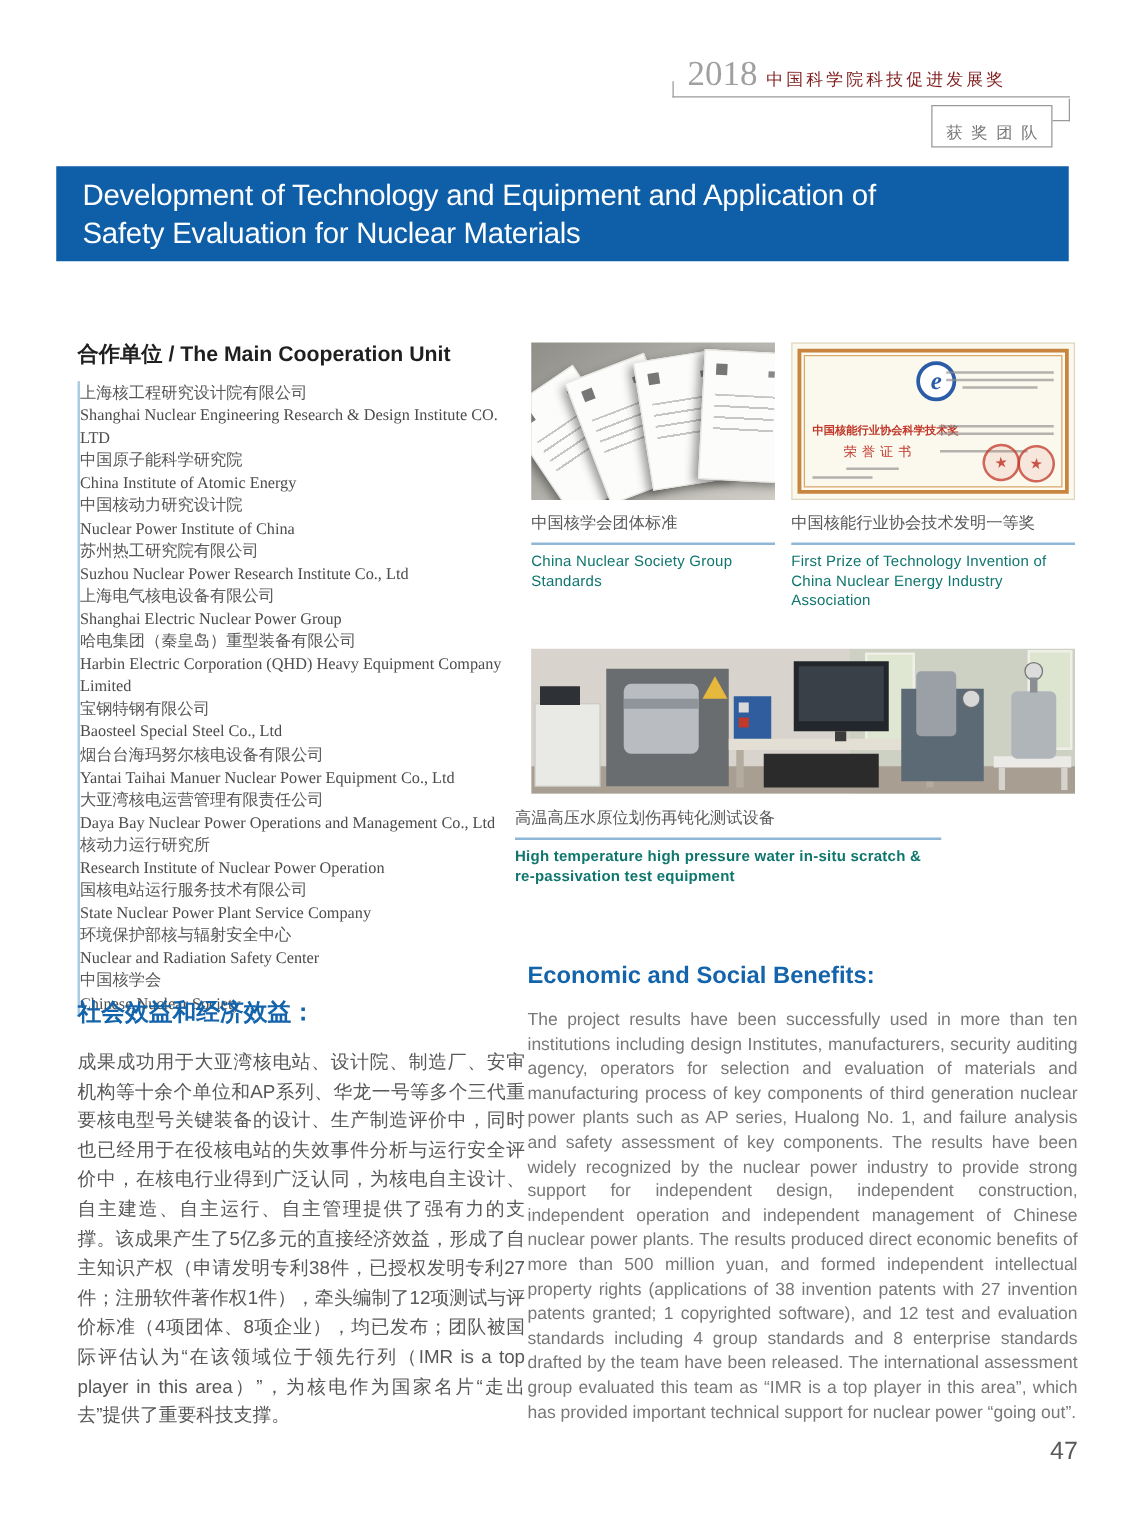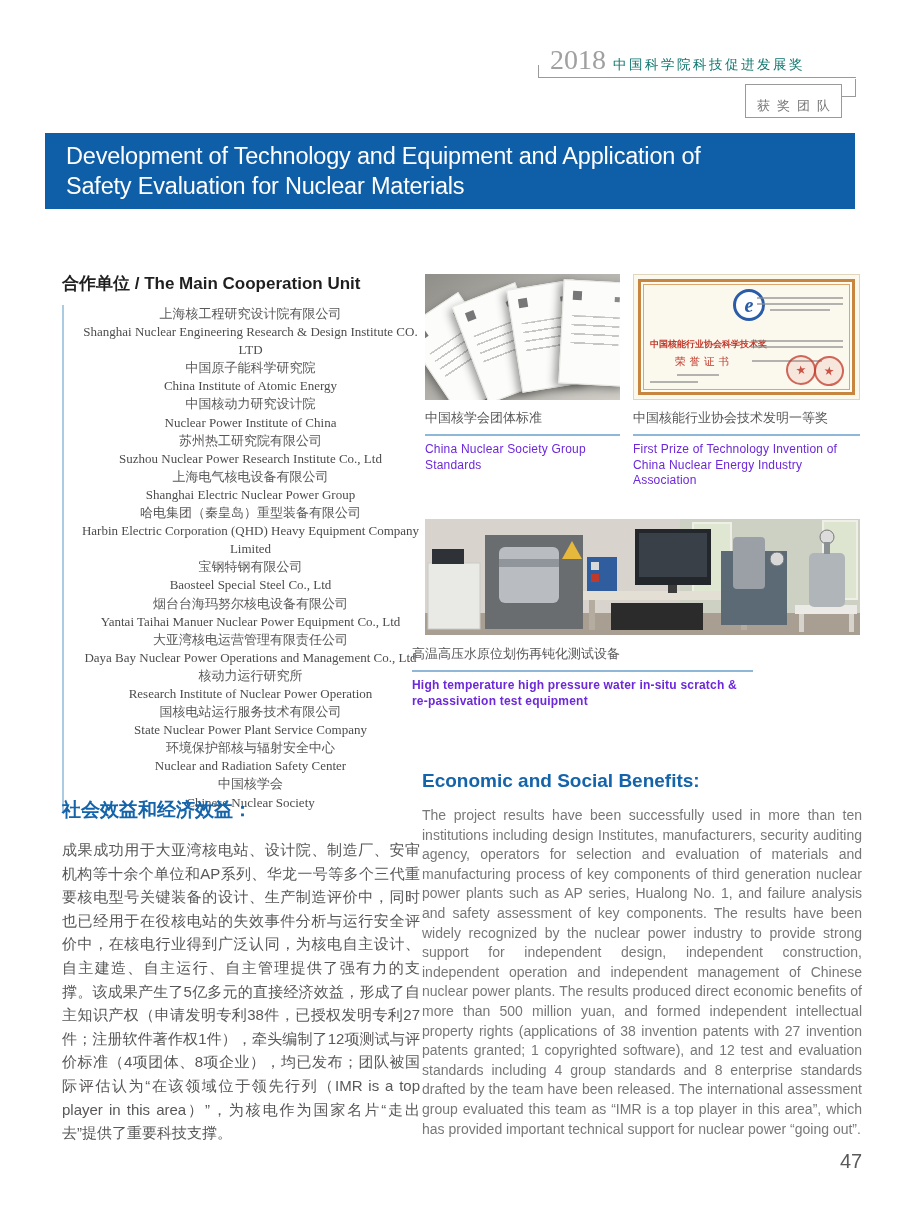--- a/index.html
+++ b/index.html
@@ -16,36 +16,36 @@
   .page{position:relative;width:900px;height:1221px;background:#fff;overflow:hidden;
         font-family:"Liberation Sans",sans-serif;color:var(--ink);border-radius:11px;}
 
   
   .award{position:absolute;top:46px;right:44px;width:318px;color:var(--award-gray);}
   .award-top{position:relative;display:flex;align-items:baseline;gap:7px;
              padding:0 0 3px 12px;border-bottom:1px solid var(--award-gray);}
   .award-top::before{content:"";position:absolute;left:0;bottom:-1px;width:1px;height:13px;
              background:var(--award-gray);}
   .award-year{font-family:"Liberation Serif",serif;font-size:28px;line-height:1;color:#a0a0a0;}
-  .award-title{font-size:13.5px;letter-spacing:2.5px;color:#0f766e;}
+  .award-title{font-size:13.5px;letter-spacing:2.5px;color:#7f1d1d;}
   .award-vline{position:absolute;right:0;top:33px;width:1px;height:18px;background:var(--award-gray);}
   .award-hconn{position:absolute;right:0;top:50px;width:14px;height:1px;background:var(--award-gray);}
   .award-bottom{display:flex;justify-content:flex-end;margin-top:6px;padding-right:14px;}
   .award-team{border:1px solid var(--award-gray);padding:12px 4px 2px 11px;
               font-size:13px;letter-spacing:7px;color:#777;}
 
   
   .banner{position:absolute;left:45px;top:133px;width:810px;height:76px;
           background:var(--banner-blue);color:#fff;padding:8px 0 0 21px;}
   .banner .t{font-size:23.5px;line-height:30px;font-weight:400;letter-spacing:-0.2px;}
 
   
   .coop{position:absolute;left:62px;top:272px;width:360px;}
   .coop-h{font-size:17px;font-weight:bold;color:#1f1f1f;}
-  .coop-list{margin-top:10px;border-left:2px solid var(--list-rule);padding-left:15px;text-align:center;}
+  .coop-list{margin-top:10px;border-left:2px solid var(--list-rule);padding-left:0;}
   .unit-cn{font-size:13px;color:var(--ink);line-height:18.1px;}
   .unit-en{font-family:"Liberation Serif",serif;font-size:13px;color:#4c4c4c;line-height:18.1px;}
 
   
   .fig{position:absolute;overflow:hidden;}
   .fig-standards{left:425px;top:274px;width:195px;height:126px;
       background:linear-gradient(140deg,#908e88 0%,#b3b1ab 45%,#cfcdc6 100%);}
   .booklet{position:absolute;width:68px;height:104px;background:#fcfcfa;
       box-shadow:-4px 3px 8px rgba(30,30,30,.45);border:1px solid #e6e6e2;}
   .booklet::before{content:"";position:absolute;left:9px;right:9px;top:34px;height:34px;
@@ -77,21 +77,21 @@
   .fig-equipment{left:425px;top:519px;width:435px;height:116px;background:#d8d4cd;}
 
   
   .caption{position:absolute;}
   .cap-std{left:425px;top:409px;width:195px;}
   .cap-cert{left:633px;top:409px;width:227px;}
   .cap-equip{left:412px;top:645px;width:435px;}
   .cap-cn{font-size:13px;color:var(--ink);}
   .cap-rule{height:2px;background:var(--rule-blue);margin:7px 0 6px;}
   .cap-equip .cap-rule{width:341px;}
-  .cap-en{font-size:12px;line-height:15.5px;color:#6d28d9;letter-spacing:.2px;}
+  .cap-en{font-size:12px;line-height:15.5px;color:#0f766e;letter-spacing:.2px;}
   .cap-equip .cap-en{width:330px;font-weight:bold;}
 
   
   .sec-h{font-size:19px;font-weight:bold;color:var(--heading-blue);}
   .ben-cn{position:absolute;left:62px;top:797px;width:358px;}
   .ben-cn .body{margin-top:15px;font-size:15px;line-height:23.6px;text-align:justify;color:var(--ink);}
   .ben-en{position:absolute;left:422px;top:770px;width:440px;}
   .ben-en .body{margin-top:14px;font-size:14px;line-height:19.6px;text-align:justify;color:var(--ink-light);}
 
   .page-number{position:absolute;left:840px;top:1150px;font-family:Liberation Sans, sans-serif;

